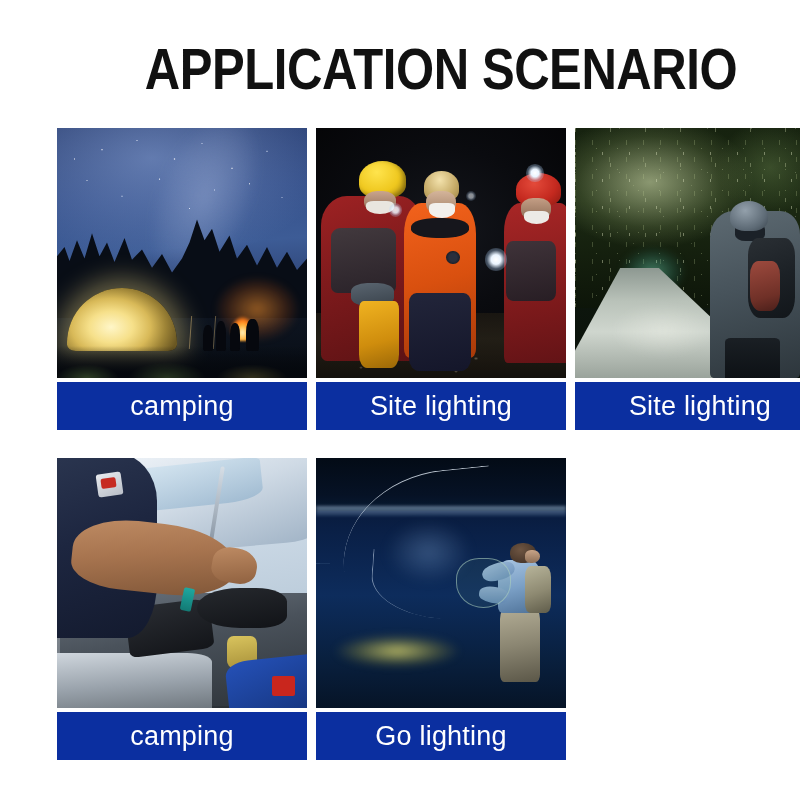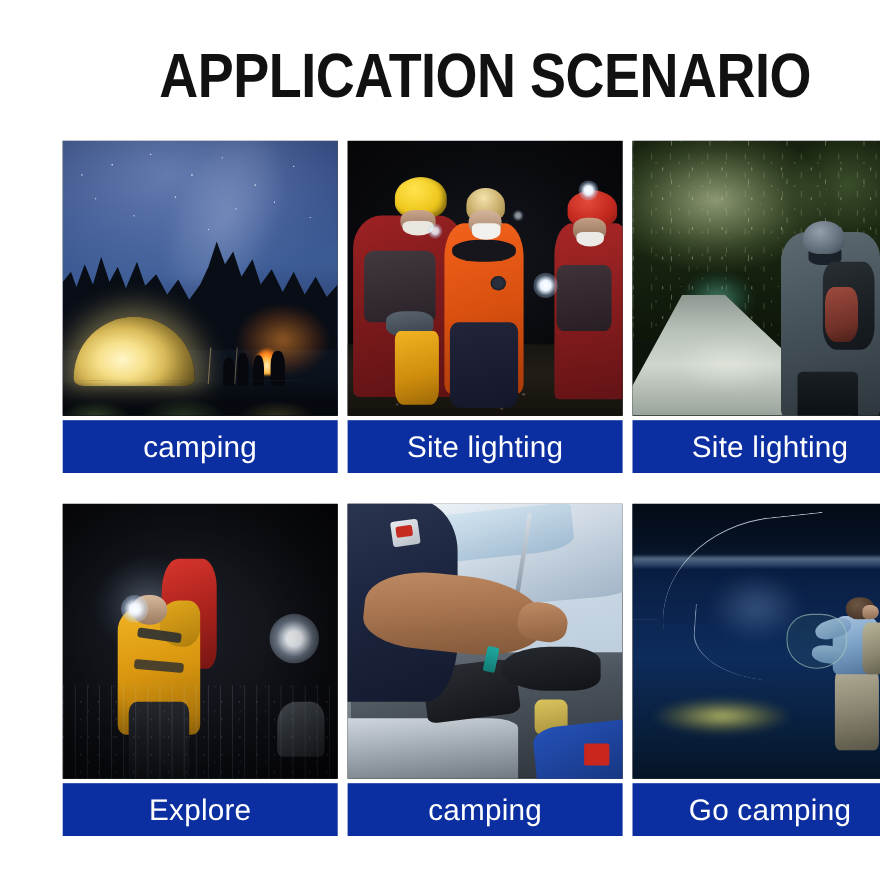--- a/index.html
+++ b/index.html
@@ -721,41 +721,20 @@
           <div class="path-legs"></div>
           <div class="path-neck"></div>
           <div class="path-head"></div>
           <div class="path-pack"></div>
           <div class="path-pack-red"></div>
         </div>
       </div>
       <div class="card-caption">Site lighting</div>
     </div>
 
-    <div class="card">
-      <div class="card-photo">
-        <div class="scene">
-          <div class="exp-bg"></div>
-          <div class="exp-halo"></div>
-          <div class="exp-pack"></div>
-          <div class="exp-jacket"></div>
-          <div class="exp-hood"></div>
-          <div class="exp-head"></div>
-          <div class="exp-strap"></div>
-          <div class="exp-strap2"></div>
-          <div class="exp-legs"></div>
-          <div class="exp-rock"></div>
-          <div class="exp-lamp1"></div>
-          <div class="exp-lamp2"></div>
-          <div class="exp-brush"></div>
-          <div class="exp-vignette"></div>
-        </div>
-      </div>
-      <div class="card-caption narrow">Explore</div>
-    </div>
 
     <div class="card">
       <div class="card-photo">
         <div class="scene">
           <div class="rep-bg"></div>
           <div class="rep-hood"></div>
           <div class="rep-windshield"></div>
           <div class="rep-rod"></div>
           <div class="rep-engine"></div>
           <div class="rep-silver"></div>
@@ -791,17 +770,17 @@
             <div class="fish-arm"></div>
             <div class="fish-arm2"></div>
             <div class="fish-head"></div>
             <div class="fish-face"></div>
           </div>
           <div class="fish-rod"></div>
           <div class="fish-line"></div>
           <div class="fish-net"></div>
         </div>
       </div>
-      <div class="card-caption narrow">Go camping</div>
+      <div class="card-caption narrow">Go lighting</div>
     </div>
 
   </div>
 </div>
 
 </body></html>

